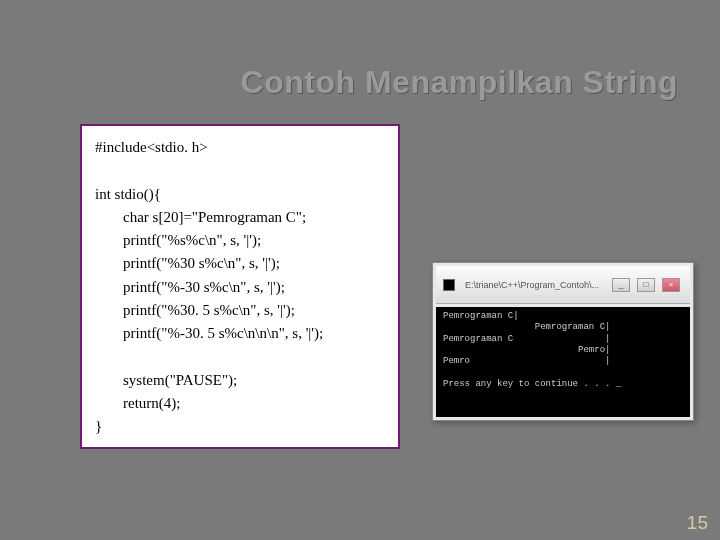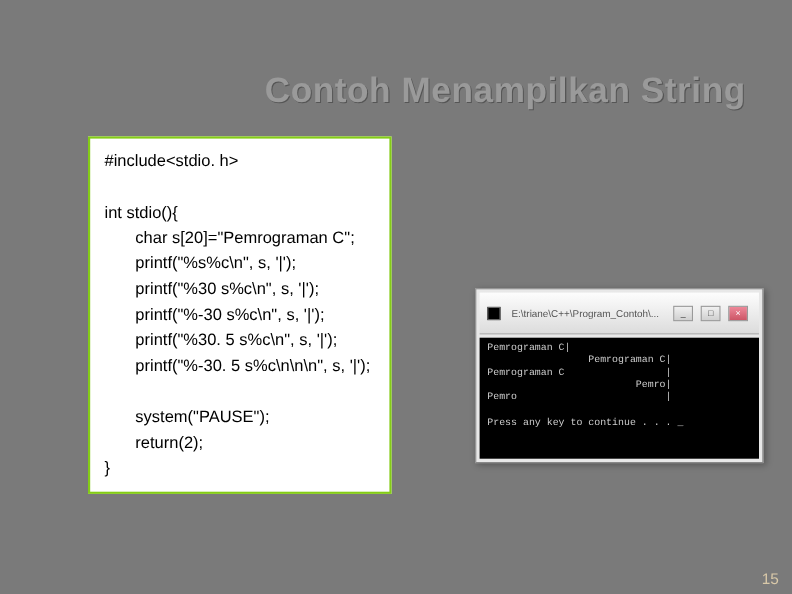--- a/index.html
+++ b/index.html
@@ -23,25 +23,25 @@
     font-size: 32px;
     font-weight: bold;
     color: #9a9a9a;
     text-shadow: 1px 1px 0 #555;
     letter-spacing: 0.5px;
   }
   .code-box {
     position: absolute;
     top: 112px;
     left: 68px;
-    width: 276px;
+    width: 320px;
     background: #ffffff;
-    border: 2px solid #84cc16;
+    border: 2px solid #701a75;
     padding: 8px 10px;
-    font-family: Liberation Sans, sans-serif;
+    font-family: Liberation Serif, serif;
     font-size: 15px;
     line-height: 1.35;
     color: #000;
   }
   .code-line { white-space: pre; }
   .blank-line { height: 1.35em; }
   .indent { padding-left: 28px; }
   .console-window {
     position: absolute;
     top: 250px;
@@ -95,21 +95,21 @@
     line-height: 1.25;
     padding: 4px 4px 8px 4px;
     min-height: 110px;
     white-space: pre;
   }
   .page-number {
     position: absolute;
     bottom: 12px;
     right: 18px;
     color: #d8c8a8;
-    font-size: 14px;
+    font-size: 19px;
   }
 </style>
 </head>
 <body>
 
 <div class="slide">
 
   <div class="title">Contoh Menampilkan String</div>
 
   <div class="code-box">
@@ -117,21 +117,21 @@
     <div class="blank-line"></div>
     <div class="code-line">int stdio(){</div>
     <div class="code-line indent">char s[20]="Pemrograman C";</div>
     <div class="code-line indent">printf("%s%c\n", s, '|');</div>
     <div class="code-line indent">printf("%30 s%c\n", s, '|');</div>
     <div class="code-line indent">printf("%-30 s%c\n", s, '|');</div>
     <div class="code-line indent">printf("%30. 5 s%c\n", s, '|');</div>
     <div class="code-line indent">printf("%-30. 5 s%c\n\n\n", s, '|');</div>
     <div class="blank-line"></div>
     <div class="code-line indent">system("PAUSE");</div>
-    <div class="code-line indent">return(2);</div>
+    <div class="code-line indent">return(4);</div>
     <div class="code-line">}</div>
   </div>
 
   <div class="console-window">
     <div class="console-titlebar">
       <div class="console-icon"></div>
       <div class="console-path">E:\triane\C++\Program_Contoh\...</div>
       <div class="win-btns">
         <div class="win-btn">_</div>
         <div class="win-btn">□</div>

